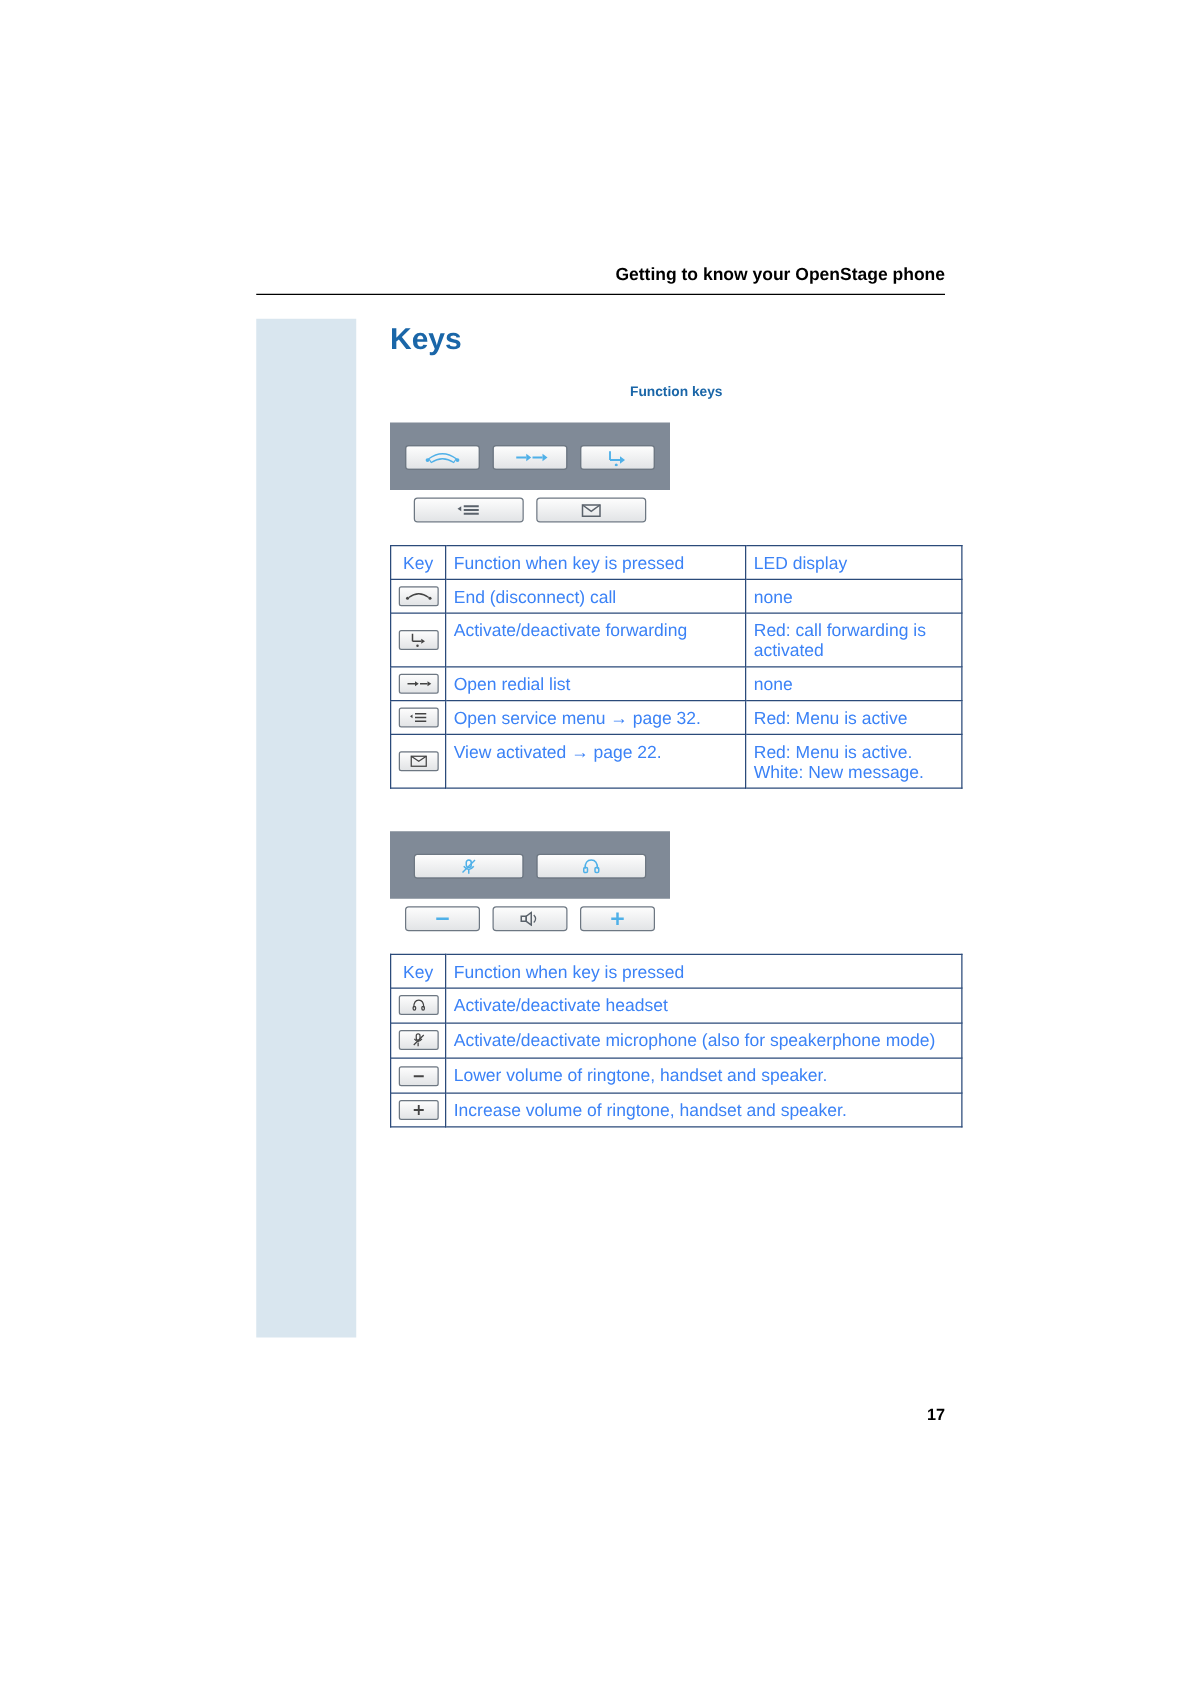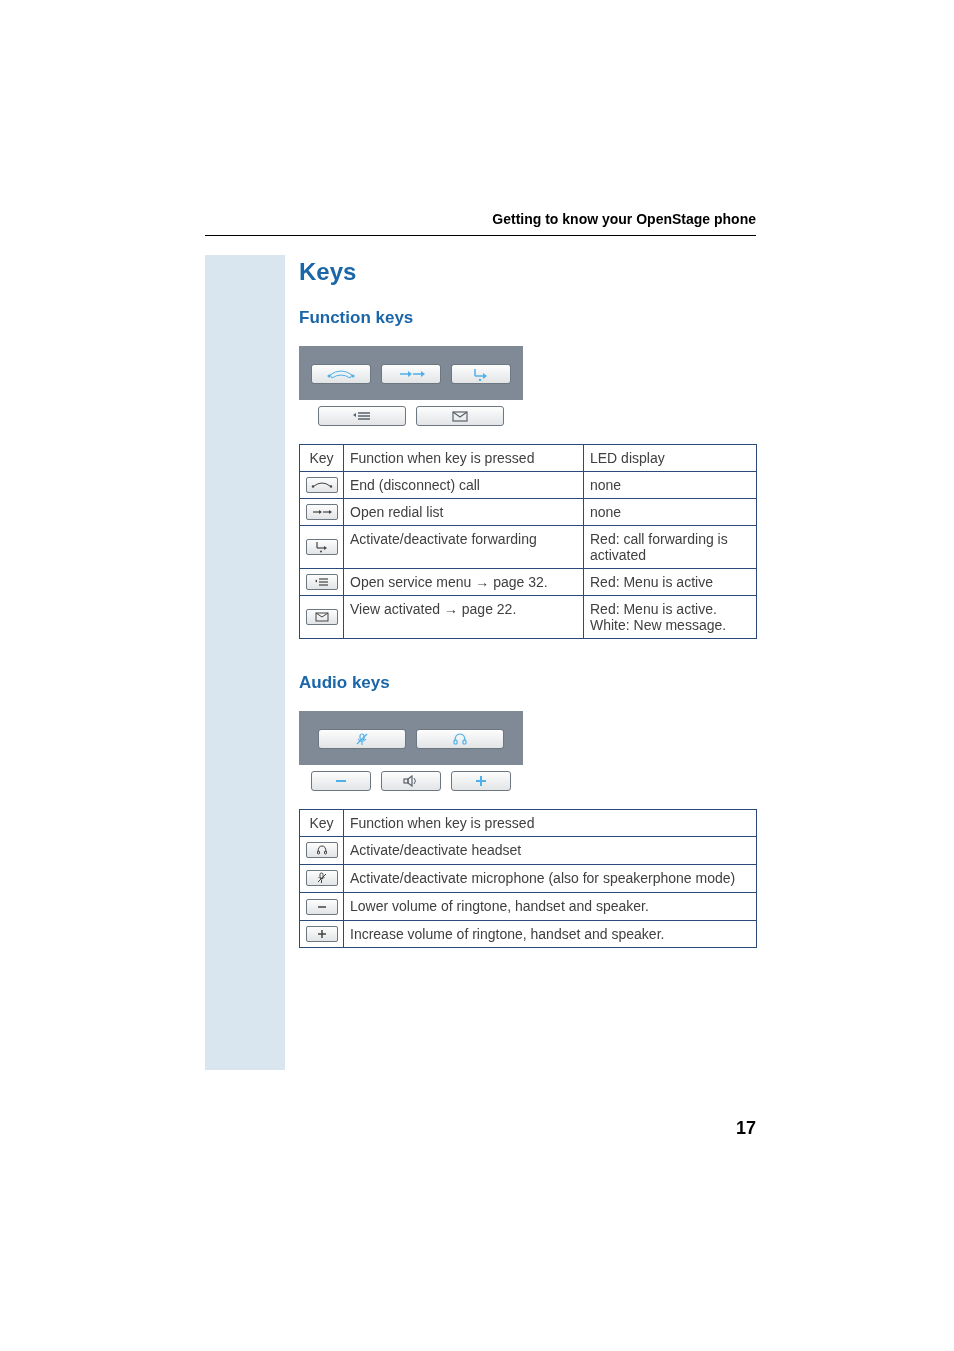--- a/index.html
+++ b/index.html
@@ -38,34 +38,35 @@
     position: absolute;
     top: 255px;
     left: 205px;
     width: 80px;
     height: 815px;
     background: #d9e6ef;
   }
   .content {
     position: absolute;
     top: 255px;
-    left: 299px;
+    left: 312px;
     width: 458px;
   }
   h1 {
     color: #1a66a8;
     font-size: 24px;
     font-weight: bold;
     margin: 3px 0 22px 0;
   }
   h2 {
     color: #1a66a8;
-    font-size: 17px;
+    font-size: 11px;
     font-weight: bold;
     margin: 0 0 18px 0;
+    text-align: center;
   }
   .key-panel {
     background: #808a97;
     width: 224px;
     padding: 18px 10px 16px 10px;
     display: flex;
     justify-content: center;
     gap: 10px;
     margin-bottom: 6px;
   }
@@ -103,39 +104,39 @@
   .mini-key svg { display: block; }
   table.ftab {
     border-collapse: collapse;
     width: 458px;
     margin-bottom: 34px;
   }
   table.ftab td {
     border: 1px solid #2b4a7a;
     padding: 5px 6px;
     font-size: 14px;
-    color: #404040;
+    color: #3b82f6;
     vertical-align: top;
   }
   table.ftab td.kcol {
     width: 44px;
     text-align: center;
     vertical-align: middle;
     padding: 5px 4px;
   }
   table.ftab td.fcol { width: 240px; }
   .arrow-glyph {
     font-size: 14px;
     font-weight: bold;
   }
   .page-num {
     position: absolute;
     bottom: 212px;
     right: 198px;
-    font-size: 18px;
+    font-size: 13px;
     font-weight: bold;
     text-align: center;
   }
 </style>
 </head>
 <body>
 
 <div class="page">
   <div class="header-text">Getting to know your OpenStage phone</div>
   <div class="header-rule"></div>
@@ -203,44 +204,44 @@
                   <path d="M3 6 Q11 0 19 6" fill="none" stroke="#444" stroke-width="1"></path>
                   <circle cx="2" cy="6.5" r="1.2" fill="#444"></circle>
                   <circle cx="20" cy="6.5" r="1.2" fill="#444"></circle>
                 </svg>
         </span></td>
         <td class="fcol">End (disconnect) call</td>
         <td>none</td>
       </tr>
       <tr>
         <td class="kcol"><span class="mini-key">
+          <svg width="16" height="12" viewBox="0 0 16 12">
+                  <line x1="3" y1="1" x2="3" y2="7" stroke="#444" stroke-width="1.2"></line>
+                  <line x1="3" y1="7" x2="10" y2="7" stroke="#444" stroke-width="1.2"></line>
+                  <polygon points="10,5 10,9 13,7" fill="#444"></polygon>
+                  <circle cx="7" cy="10.5" r="1" fill="#444"></circle>
+                </svg>
+        </span></td>
+        <td class="fcol">Activate/deactivate forwarding</td>
+        <td>Red: call forwarding is activated</td>
+      </tr>
+      <tr>
+        <td class="kcol"><span class="mini-key">
           <svg width="22" height="10" viewBox="0 0 22 10">
                   <line x1="2" y1="5" x2="8" y2="5" stroke="#444" stroke-width="1.2"></line>
                   <polygon points="8,3 8,7 11,5" fill="#444"></polygon>
                   <line x1="12" y1="5" x2="18" y2="5" stroke="#444" stroke-width="1.2"></line>
                   <polygon points="18,3 18,7 21,5" fill="#444"></polygon>
                 </svg>
         </span></td>
         <td class="fcol">Open redial list</td>
         <td>none</td>
       </tr>
       <tr>
         <td class="kcol"><span class="mini-key">
-          <svg width="16" height="12" viewBox="0 0 16 12">
-                  <line x1="3" y1="1" x2="3" y2="7" stroke="#444" stroke-width="1.2"></line>
-                  <line x1="3" y1="7" x2="10" y2="7" stroke="#444" stroke-width="1.2"></line>
-                  <polygon points="10,5 10,9 13,7" fill="#444"></polygon>
-                  <circle cx="7" cy="10.5" r="1" fill="#444"></circle>
-                </svg>
-        </span></td>
-        <td class="fcol">Activate/deactivate forwarding</td>
-        <td>Red: call forwarding is activated</td>
-      </tr>
-      <tr>
-        <td class="kcol"><span class="mini-key">
           <svg width="16" height="10" viewBox="0 0 16 10">
                   <polygon points="1,4 3,2.5 3,5.5" fill="#444"></polygon>
                   <line x1="5" y1="2" x2="14" y2="2" stroke="#444" stroke-width="1.2"></line>
                   <line x1="5" y1="5" x2="14" y2="5" stroke="#444" stroke-width="1.2"></line>
                   <line x1="5" y1="8" x2="14" y2="8" stroke="#444" stroke-width="1.2"></line>
                 </svg>
         </span></td>
         <td class="fcol"><span>Open service menu </span><span class="arrow-glyph">→</span><span> page 32.</span></td>
         <td>Red: Menu is active</td>
       </tr>
@@ -250,21 +251,20 @@
                   <rect x="2" y="1" width="12" height="8" fill="none" stroke="#444" stroke-width="1"></rect>
                   <polyline points="2,1 8,5 14,1" fill="none" stroke="#444" stroke-width="1"></polyline>
                 </svg>
         </span></td>
         <td class="fcol"><span>View activated </span><span class="arrow-glyph">→</span><span> page 22.</span></td>
         <td>Red: Menu is active. White: New message.</td>
       </tr>
     </tbody>
       </table>
 
-    <h2>Audio keys</h2>
 
     <div class="key-row-wrap">
       <div class="key-panel">
         <div class="keybtn wide">
           <svg width="16" height="14" viewBox="0 0 16 14">
             <rect x="6" y="2" width="4" height="6" rx="2" fill="none" stroke="#4fb0e8" stroke-width="1.2"></rect>
             <path d="M4 7 Q8 12 12 7" fill="none" stroke="#4fb0e8" stroke-width="1.2"></path>
             <line x1="8" y1="10" x2="8" y2="13" stroke="#4fb0e8" stroke-width="1.2"></line>
             <line x1="3" y1="12" x2="13" y2="2" stroke="#4fb0e8" stroke-width="1.2"></line>
           </svg>

